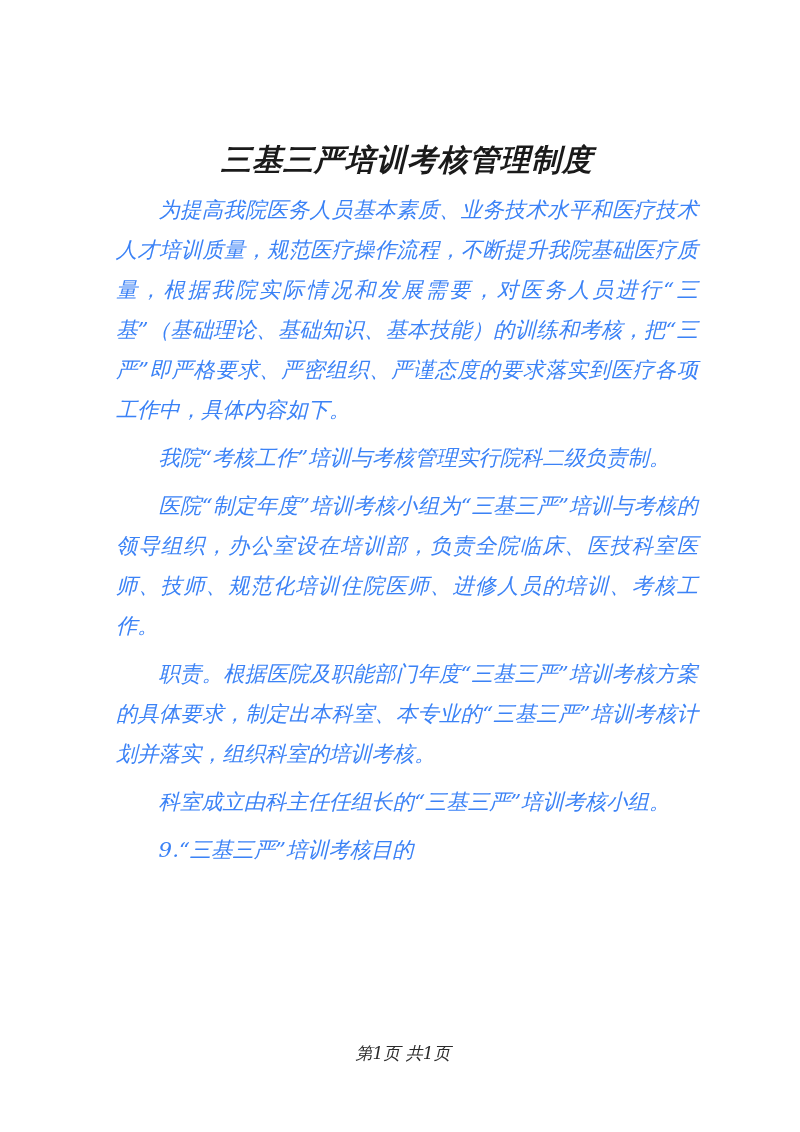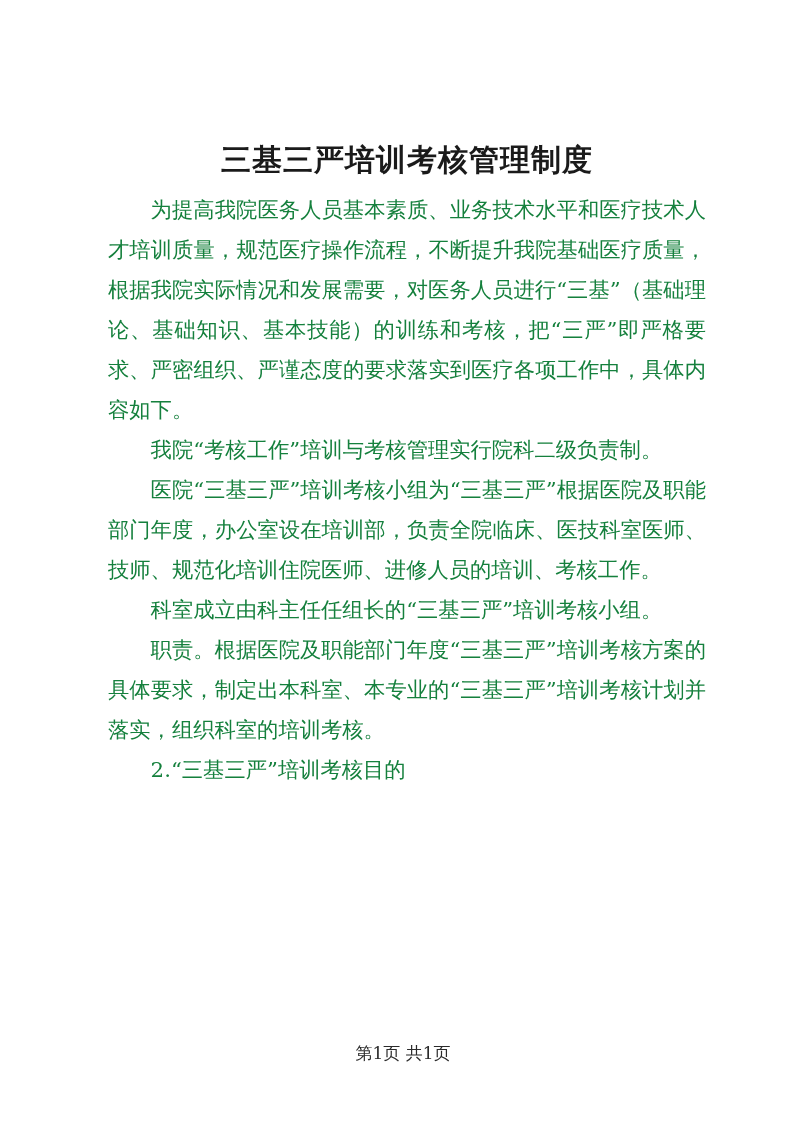--- a/index.html
+++ b/index.html
@@ -8,45 +8,46 @@
     background: #ffffff;
   }
   .page {
     position: relative;
     width: 800px;
     height: 1132px;
     background: #ffffff;
     overflow: hidden;
     font-family: "DejaVu Serif", "Liberation Serif", serif;
     color: #1f1f1f;
+    font-style: italic;
   }
   .doc-body {
     position: absolute;
     left: 108px;
     top: 138px;
     width: 598px;
   }
   .doc-title {
     margin: 0 0 8px 0;
     font-size: 30px;
     font-weight: 700;
     line-height: 44px;
     text-align: center;
     letter-spacing: 1px;
     color: #1a1a1a;
   }
   .para {
-    margin: 0;
+    margin: 8px;
     font-size: 21.3px;
     line-height: 40px;
     text-align: justify;
     text-justify: inter-character;
     text-indent: 2em;
     word-break: break-all;
-    color: #15803d;
+    color: #3b82f6;
   }
   .page-footer {
     position: absolute;
     left: 104px;
     top: 1040px;
     width: 598px;
     text-align: center;
     font-size: 17px;
     line-height: 26px;
     color: #2b2b2b;
@@ -58,28 +59,28 @@
 <div class="page">
 
   <div class="doc-body">
     <h1 class="doc-title">三基三严培训考核管理制度</h1>
 
     <p class="para">为提高我院医务人员基本素质、业务技术水平和医疗技术人才培训质量，规范医疗操作流程，不断提升我院基础医疗质量，根据我院实际情况和发展需要，对医务人员进行“三基”（基础理论、基础知识、基本技能）的训练和考核，把“三严”即严格要求、严密组织、严谨态度的要求落实到医疗各项工作中，具体内容如下。</p>
 
 
     <p class="para">我院“考核工作”培训与考核管理实行院科二级负责制。</p>
 
-    <p class="para">医院“三基三严”培训考核小组为“三基三严”根据医院及职能部门年度，办公室设在培训部，负责全院临床、医技科室医师、技师、规范化培训住院医师、进修人员的培训、考核工作。</p>
+    <p class="para">医院“制定年度”培训考核小组为“三基三严”培训与考核的领导组织，办公室设在培训部，负责全院临床、医技科室医师、技师、规范化培训住院医师、进修人员的培训、考核工作。</p>
 
+
+    <p class="para">职责。根据医院及职能部门年度“三基三严”培训考核方案的具体要求，制定出本科室、本专业的“三基三严”培训考核计划并落实，组织科室的培训考核。</p>
 
     <p class="para">科室成立由科主任任组长的“三基三严”培训考核小组。</p>
 
-    <p class="para">职责。根据医院及职能部门年度“三基三严”培训考核方案的具体要求，制定出本科室、本专业的“三基三严”培训考核计划并落实，组织科室的培训考核。</p>
-
-    <p class="para">2.“三基三严”培训考核目的</p>
+    <p class="para">9.“三基三严”培训考核目的</p>
 
   </div>
 
   <div class="page-footer">
     <span>第1页 共1页</span>
   </div>
 
 </div>
 
 </body></html>

